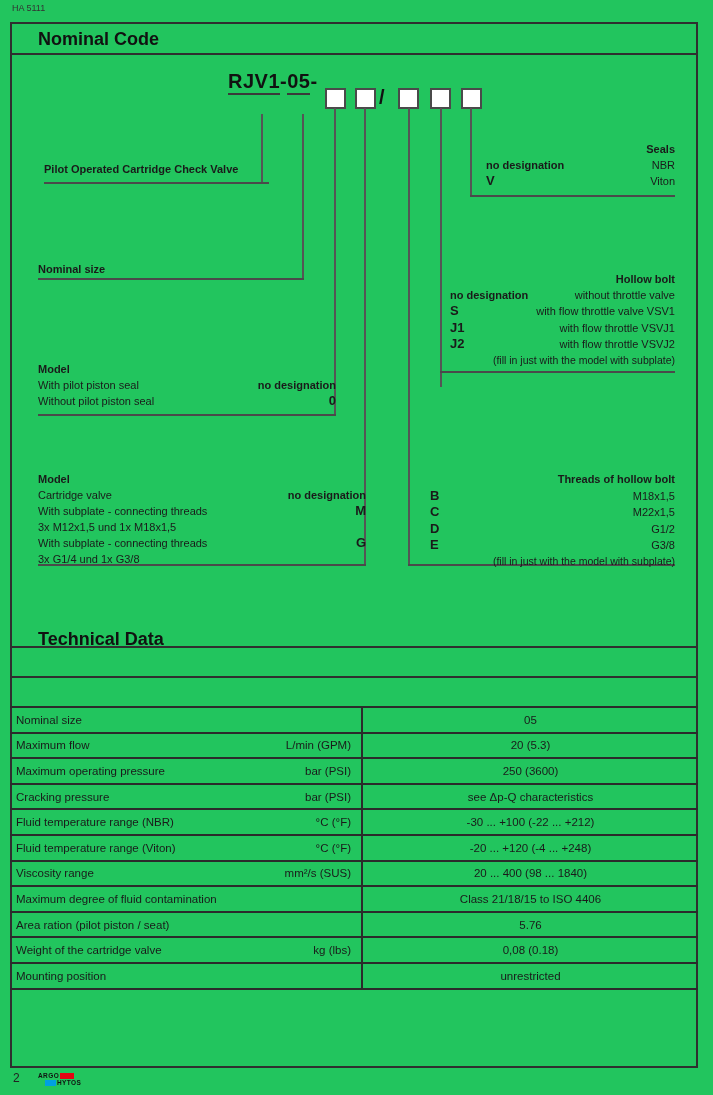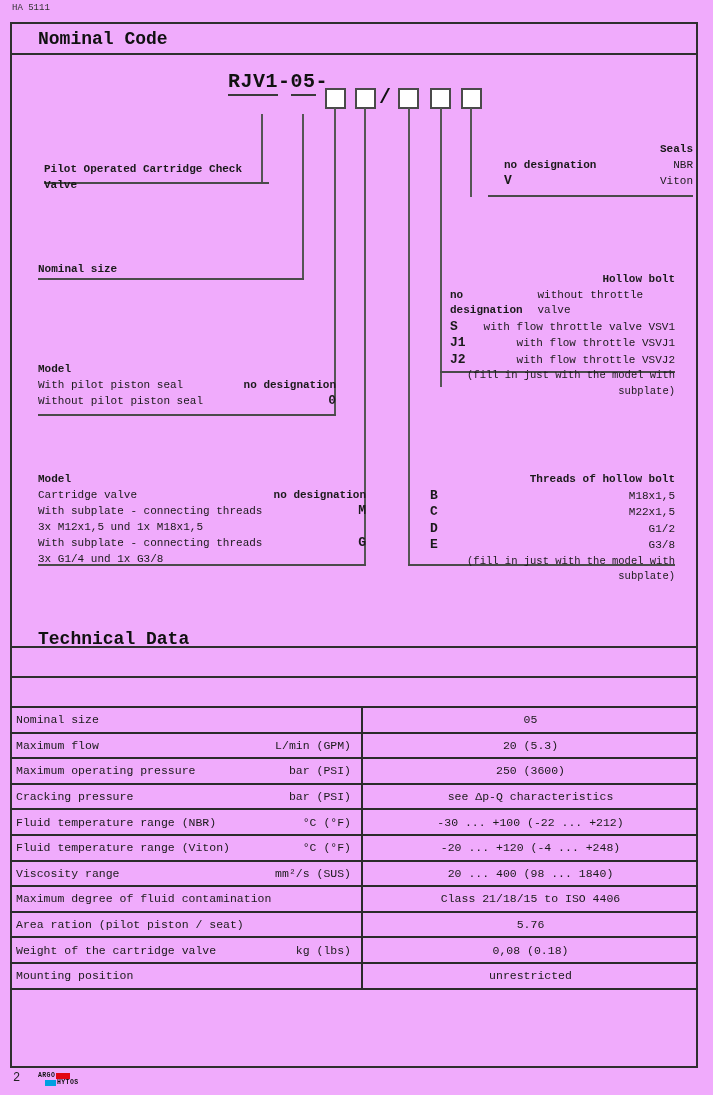--- a/index.html
+++ b/index.html
@@ -1,17 +1,17 @@
 <!DOCTYPE html>
 <html><head>
 <meta charset="utf-8">
 <style>
   html,body{margin:0;padding:0;background:#fff;}
-  .page{position:relative;width:713px;height:1095px;background:#f0abfc;
-        font-family:Liberation Mono, monospace;color:#1a1a1a;overflow:hidden;}
+  .page{position:relative;width:713px;height:1095px;background:#22c55e;
+        font-family:Liberation Sans, sans-serif;color:#1a1a1a;overflow:hidden;}
   .abs{position:absolute;}
   .hdr-small{font-size:9px;color:#333;}
   
   .frameline{position:absolute;background:#2f2f2f;}
   
   .section-title{font-size:18px;font-weight:bold;color:#111;}
   
   .code-text{font-size:20px;font-weight:bold;color:#111;letter-spacing:.5px;white-space:nowrap;}
   .code-text .u{border-bottom:2px solid #3a3a3a;padding-bottom:1px;}
   .obox{position:absolute;width:21px;height:21px;border:2px solid #4a4a4a;background:#fff;box-sizing:border-box;}
@@ -101,21 +101,21 @@
       <span class="b" style="font-size:13px;">M</span>
     </div>
     <div>3x M12x1,5 und 1x M18x1,5</div>
     <div class="lrowflex">
       <span>With subplate - connecting threads</span>
       <span class="b" style="font-size:13px;">G</span>
     </div>
     <div>3x G1/4 und 1x G3/8</div>
   </div>
 
-  <div class="lblock" style="left:470px;top:142px;width:205px;height:55px;padding-left:16px;margin-left:18px;">
+  <div class="lblock" style="left:470px;top:142px;width:205px;height:55px;padding-left:16px;">
     <div class="b rightalign">Seals</div>
     <div class="lrowflex">
       <span class="b">no designation</span>
       <span>NBR</span>
     </div>
     <div class="lrowflex">
       <span class="b" style="font-size:13px;">V</span>
       <span>Viton</span>
     </div>
   </div>

